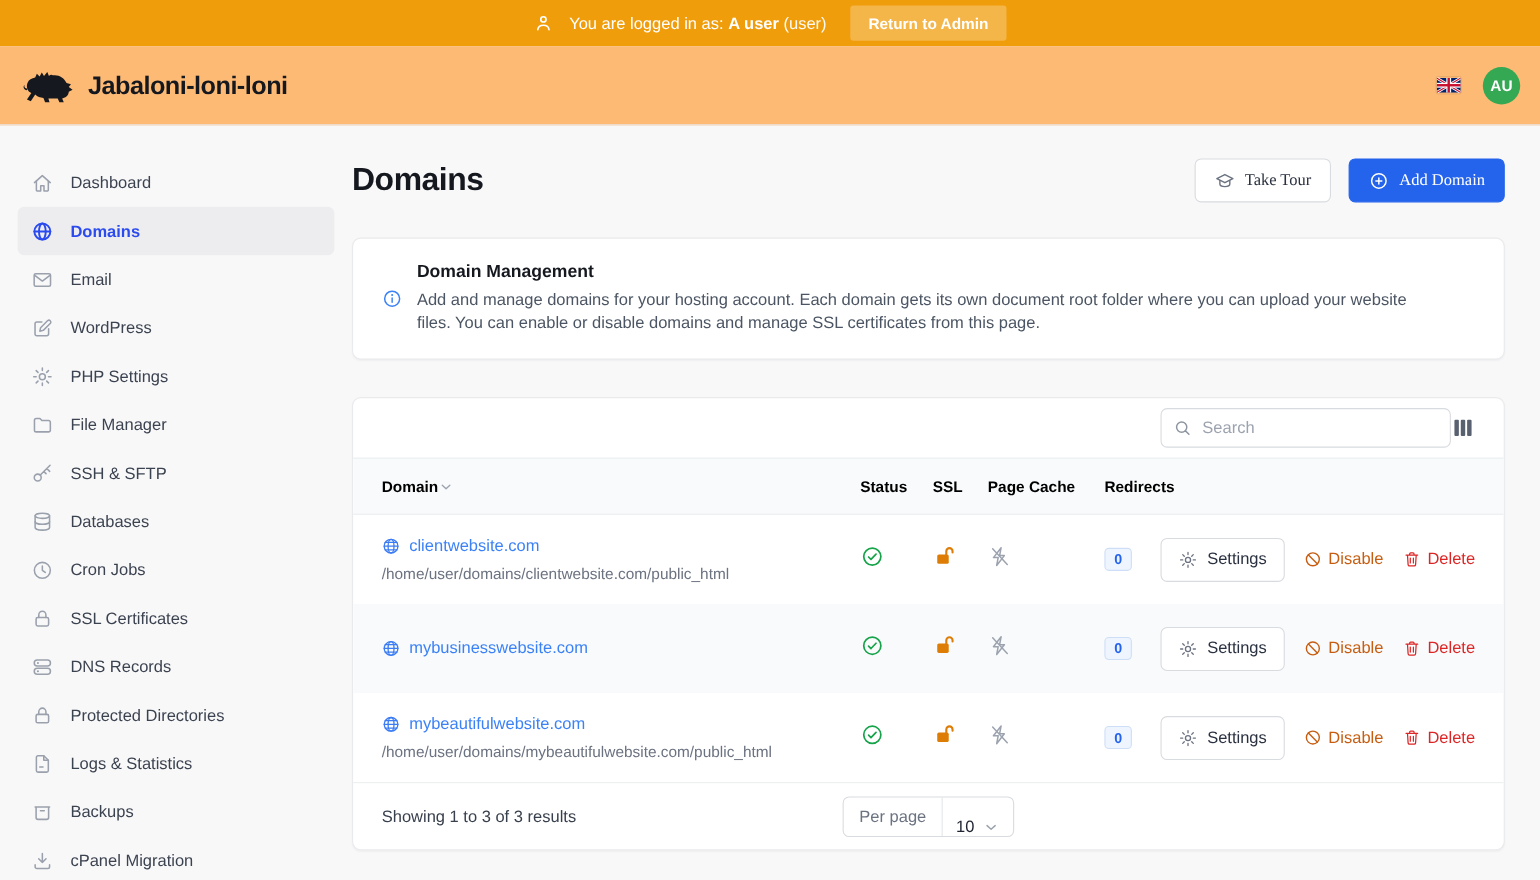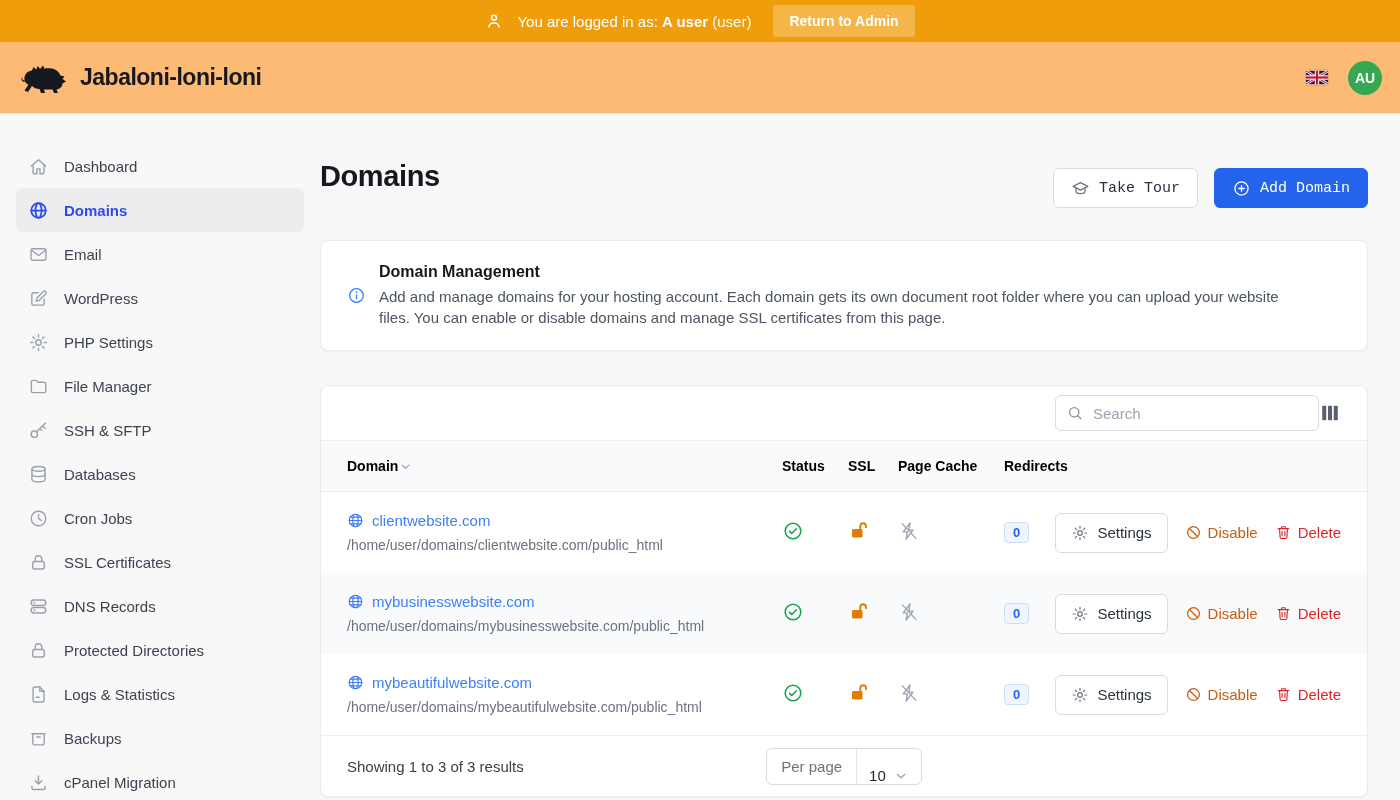--- a/index.html
+++ b/index.html
@@ -34,21 +34,21 @@
   .side-item .sicon { width:21px; height:21px; color:#9aa1ac; display:inline-flex; flex:0 0 21px; }
   .side-item.active { background:#ededef; color:#2b4bee; font-weight:600; }
   .side-item.active .sicon { color:#2b4bee; }
 
   
   .main { flex:1; padding:30px 32px 0 0; min-width:0; }
   .title-row { display:flex; align-items:center; justify-content:space-between; }
   .page-title { font-size:29px; font-weight:800; letter-spacing:-.4px; color:#15181e; }
   .title-actions { display:flex; gap:16px; }
   .btn { display:inline-flex; align-items:center; gap:9px; height:40px; padding:0 17px; border-radius:6px;
-         font-size:15px; font-weight:500; cursor:pointer; font-family:Liberation Mono, monospace;margin-top:24px; }
+         font-size:15px; font-weight:500; cursor:pointer; font-family:Liberation Serif, serif; }
   .btn .bicon { width:19px; height:19px; display:inline-flex; }
   .btn-secondary { background:#fff; border:1px solid #d8dbdf; color:#2a3140; }
   .btn-secondary .bicon { color:#6b7280; }
   .btn-primary { background:#2463eb; border:1px solid #2463eb; color:#fff; }
 
   .card { background:#fff; border:1px solid #e9eaec; border-radius:8px; box-shadow:0 1px 2px rgba(16,24,40,.04); }
 
   
   .info-card { margin-top:32px; padding:22px 26px; display:flex; align-items:center; gap:13px; }
   .info-icon { width:19px; height:19px; color:#3b82f6; flex:0 0 19px; align-self:center; }
@@ -448,21 +448,20 @@
           <div class="domain-line">
             <span class="domain-globe">
               <svg viewBox="0 0 24 24" fill="none" stroke="currentColor" stroke-width="1.7" stroke-linecap="round">
                 <circle cx="12" cy="12" r="8.8"></circle>
                   <ellipse cx="12" cy="12" rx="3.8" ry="8.8"></ellipse>
                   <path d="M3.2 12h17.6M4.4 7.2h15.2M4.4 16.8h15.2"></path>
               </svg>
             </span>
             <a href="#" class="domain-name">mybusinesswebsite.com</a>
           </div>
-          <div class="domain-path">/home/user/domains/mybusinesswebsite.com/public_html</div>
         </div>
         <div><span class="cicon status-ok">
           <svg viewBox="0 0 24 24" fill="none" stroke="currentColor" stroke-width="1.7" stroke-linecap="round" stroke-linejoin="round">
             <circle cx="12" cy="12" r="8.5"></circle>
                 <path d="m8.3 12.4 2.4 2.4 5-5.2"></path>
           </svg>
         </span></div>
         <div><span class="cicon">
           <svg viewBox="0 0 24 24">
             <path d="M13.4 10V6.7a3.1 3.1 0 0 1 6.2 0v1.2" fill="none" stroke="#de7d05" stroke-width="2.1" stroke-linecap="round"></path>

